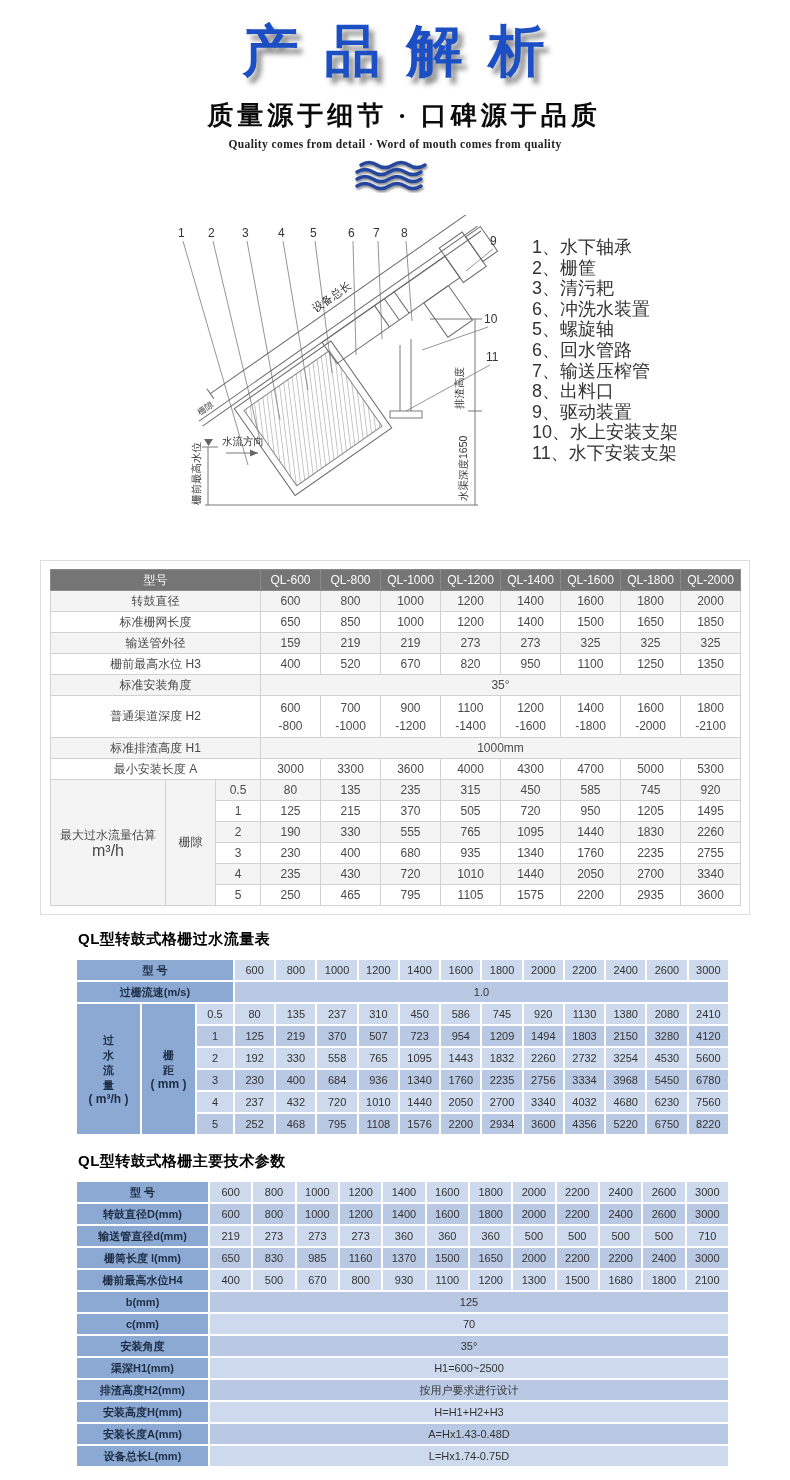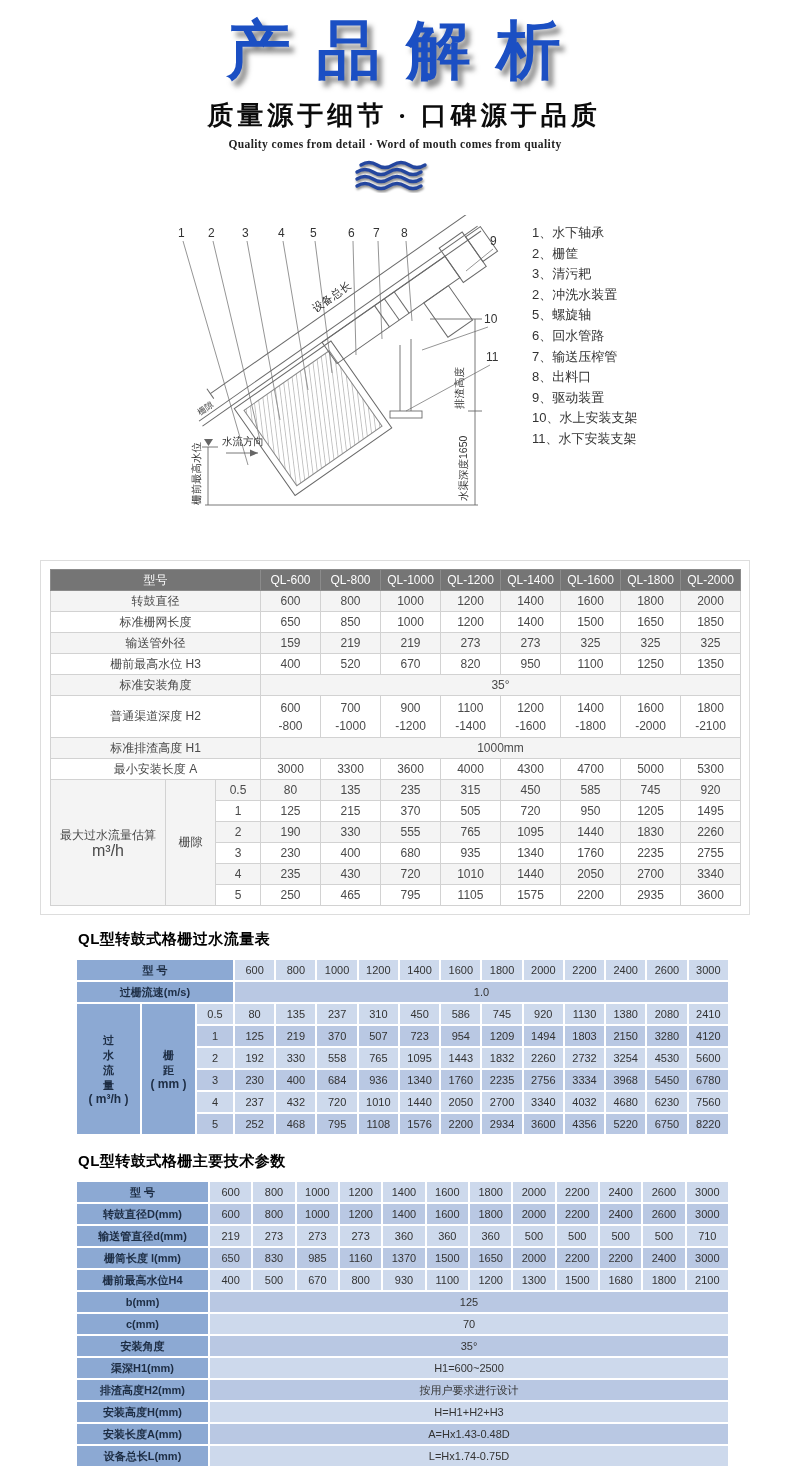--- a/index.html
+++ b/index.html
@@ -2,33 +2,33 @@
 <html><head>
 <meta charset="utf-8">
 <style>
   html,body{margin:0;padding:0;background:#ffffff;}
   .page{position:relative;width:790px;height:1480px;background:#fff;overflow:hidden;
         font-family:"Liberation Sans",sans-serif;}
 
   
   .hero{position:absolute;top:0;left:0;width:790px;text-align:center;}
   .hero-title{margin:8px 0 0;font-family:"Liberation Serif",serif;font-weight:bold;
-    font-size:64px;line-height:86px;letter-spacing:26px;padding-left:23px;color:#1b4fc3;
+    font-size:56px;line-height:86px;letter-spacing:26px;padding-left:23px;color:#1b4fc3;
     text-shadow:5px 6px 5px rgba(50,50,50,.55);}
   .hero-sub-cn{margin-top:4px;font-family:"Liberation Serif",serif;font-weight:bold;
     font-size:26px;letter-spacing:4px;color:#0b0b0b;padding-left:18px;}
   .hero-sub-en{margin-top:5px;font-family:"Liberation Serif",serif;font-size:11.5px;
     letter-spacing:.4px;color:#222;font-weight:bold;}
   .waves{margin-top:9px;}
 
   
   .diagram{position:absolute;top:215px;left:0;width:790px;height:300px;}
   .drawing{position:absolute;left:160px;top:0;}
-  .legend{position:absolute;left:532px;top:8px;margin:0;padding:0;list-style:none;
-    font-size:13px;line-height:20.6px;color:#333;}
+  .legend{position:absolute;left:532px;top:22px;margin:0;padding:0;list-style:none;
+    font-size:18px;line-height:20.6px;color:#333;}
 
   
   .card{position:absolute;top:560px;left:40px;width:710px;box-sizing:border-box;
     border:1px solid #ddd;background:#fff;padding:8px 9px;}
   table.gray{border-collapse:collapse;table-layout:fixed;width:690px;}
   table.gray td{border:1px solid #d2d2d2;text-align:center;vertical-align:middle;
     font-size:12px;color:#4a4a4a;height:20px;padding:0 1px;}
   table.gray tr.h td{background:#757575;color:#fdfdfd;border-color:#8b8b8b;font-size:12px;}
   table.gray tr:nth-child(even) td{background:#f4f4f4;}
   table.gray tr.h td{background:#757575;}
@@ -149,21 +149,21 @@
         <text x="40" y="290" transform="rotate(-90 40 290)">栅前最高水位</text>
         <text x="303" y="194" transform="rotate(-90 303 194)">排渣高度</text>
         <text x="307" y="286" transform="rotate(-90 307 286)">水渠深度1650</text>
       </g>
     </svg>
 
     <ol class="legend">
       <li>1、水下轴承</li>
       <li>2、栅筐</li>
       <li>3、清污耙</li>
-      <li>2、冲洗水装置</li>
+      <li>6、冲洗水装置</li>
       <li>5、螺旋轴</li>
       <li>6、回水管路</li>
       <li>7、输送压榨管</li>
       <li>8、出料口</li>
       <li>9、驱动装置</li>
       <li>10、水上安装支架</li>
       <li>11、水下安装支架</li>
     </ol>
   </div>
 

